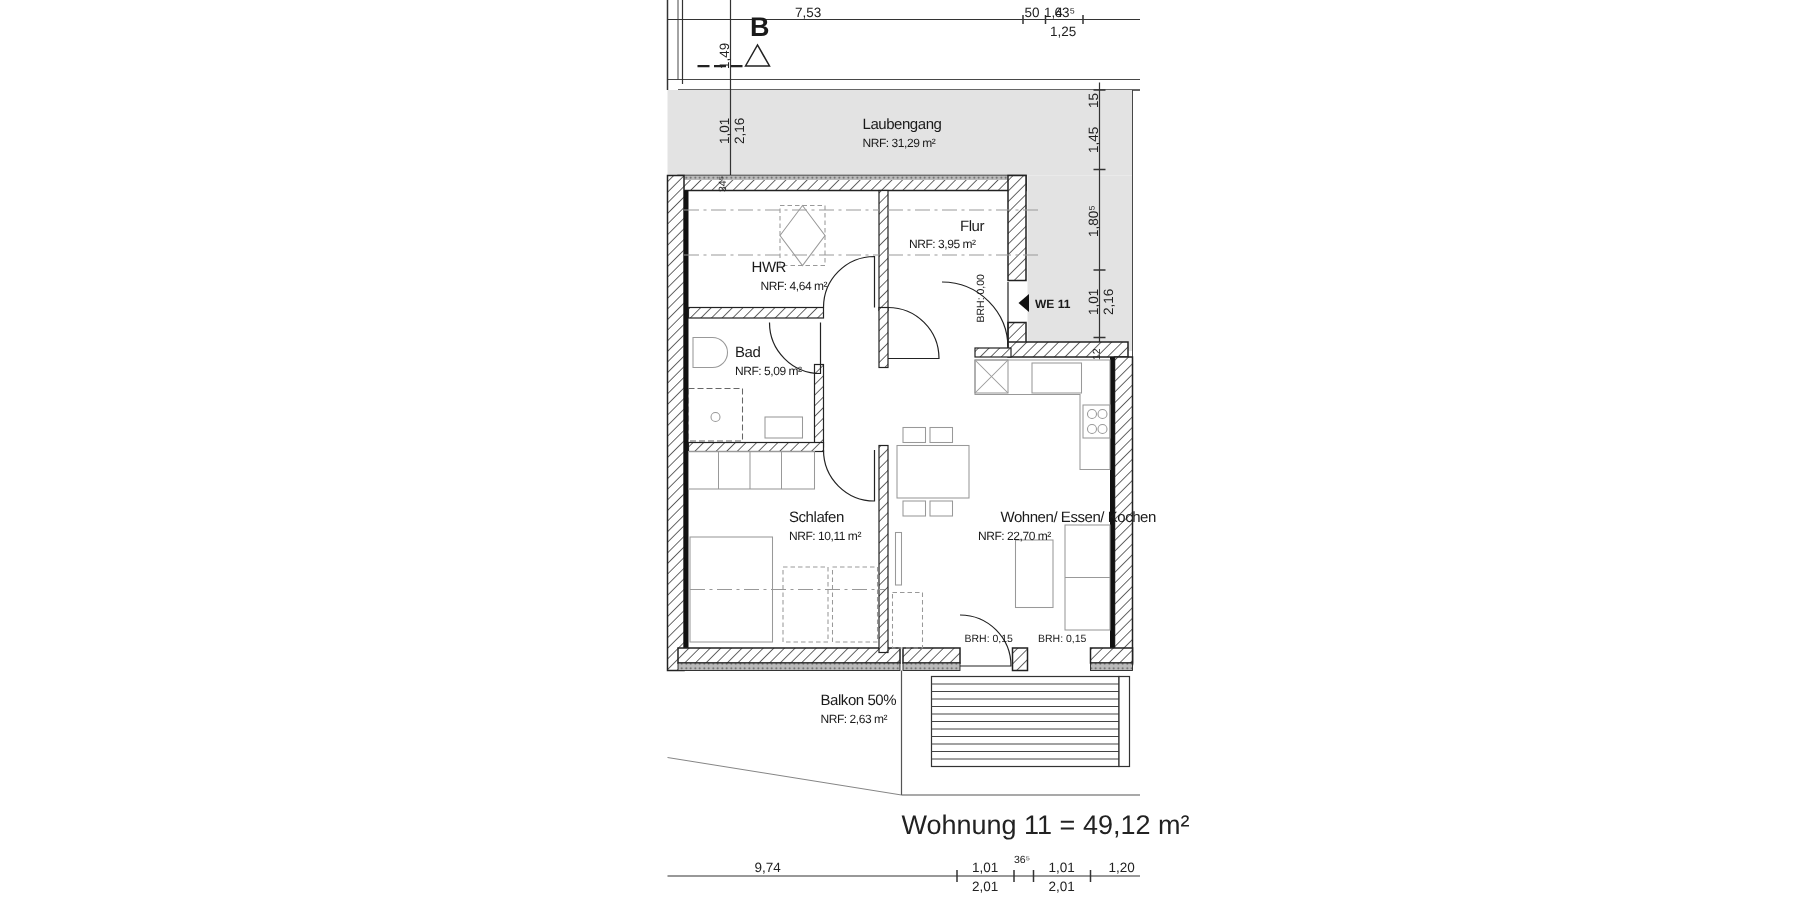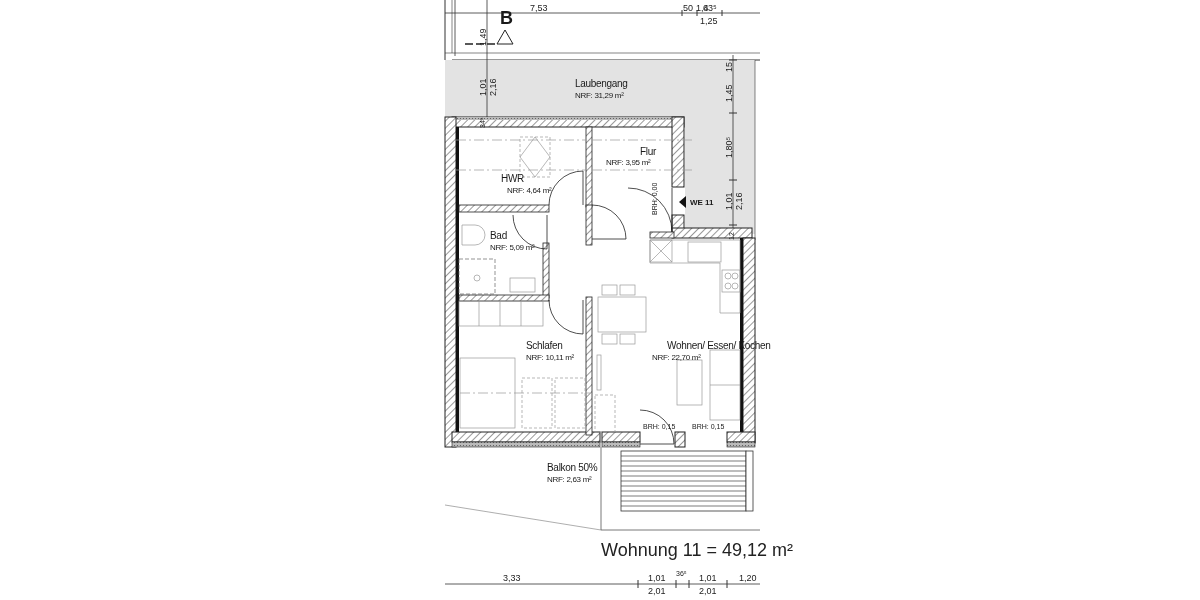--- a/index.html
+++ b/index.html
@@ -233,19 +233,19 @@
 <div class="lbl room-name" style="left:547px;top:462px;">Balkon 50%</div>
 <div class="lbl room-area" style="left:547px;top:475px;">NRF: 2,63 m²</div>
 
 <div class="lbl we-label" style="left:690px;top:198px;">WE 11</div>
 <div class="lbl dim-v small" style="left:651px;top:215px;">BRH: 0,00</div>
 <div class="lbl small" style="left:643px;top:423px;">BRH: 0,15</div>
 <div class="lbl small" style="left:692px;top:423px;">BRH: 0,15</div>
 
 <div class="lbl title" style="left:601px;top:540px;">Wohnung 11 = 49,12 m²</div>
 
-<div class="lbl dim" style="left:503px;top:573px;">3,33</div>
+<div class="lbl dim" style="left:503px;top:573px;">9,74</div>
 <div class="lbl dim" style="left:648px;top:573px;">1,01</div>
 <div class="lbl dim" style="left:648px;top:586px;">2,01</div>
 <div class="lbl dim small" style="left:676px;top:570px;">36⁵</div>
 <div class="lbl dim" style="left:699px;top:573px;">1,01</div>
 <div class="lbl dim" style="left:699px;top:586px;">2,01</div>
 <div class="lbl dim" style="left:739px;top:573px;">1,20</div>
 
 </body></html>

